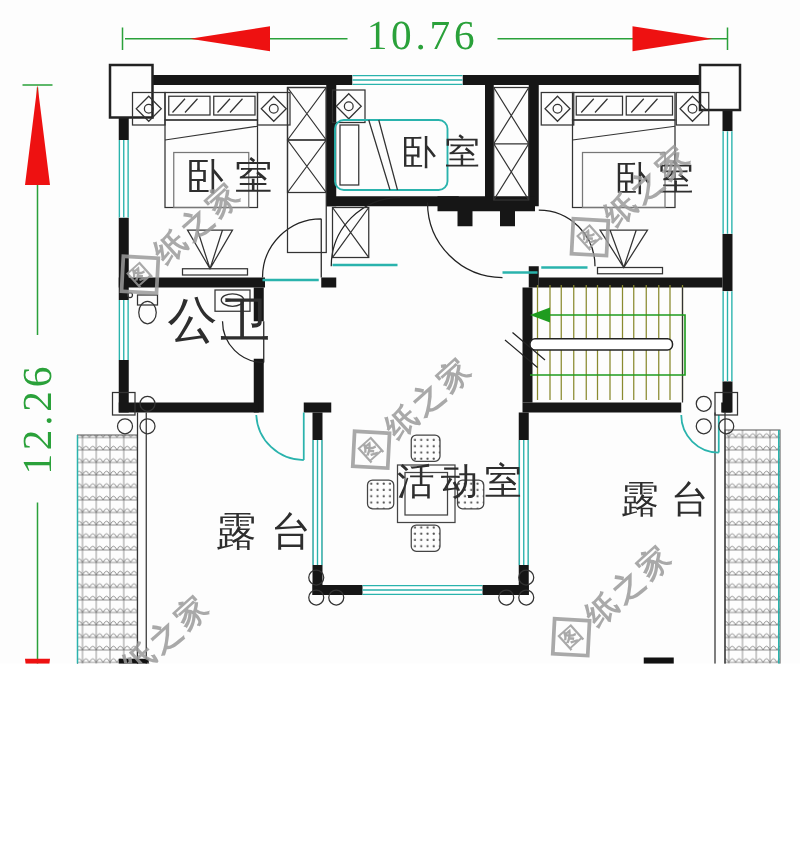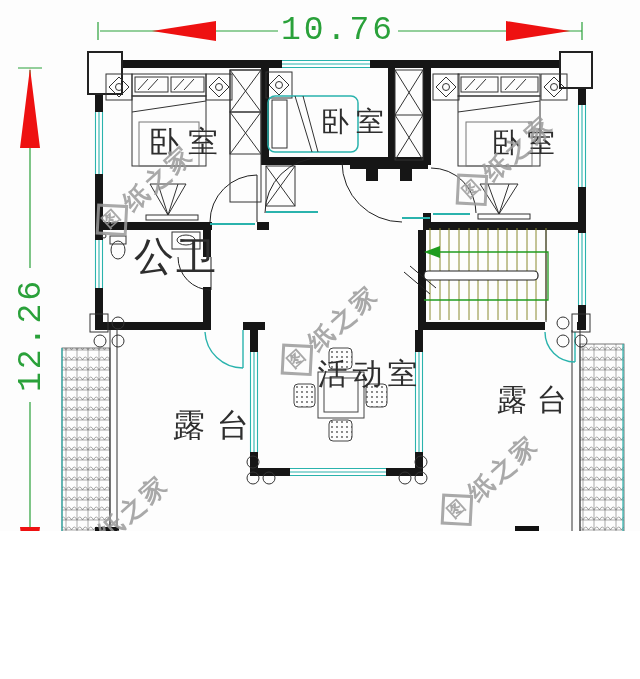--- a/index.html
+++ b/index.html
@@ -1,30 +1,30 @@
 <!DOCTYPE html>
 <html><head>
 <meta charset="utf-8">
 <style>
   html,body{margin:0;padding:0;background:#ffffff;}
   .canvas{
     position:relative;width:640px;height:531px;background:#fdfdfd;overflow:hidden;
-    font-family:Liberation Mono, monospace;
+    font-family:Liberation Serif, serif;
   }
   svg{position:absolute;left:0;top:0;}
   .abs{position:absolute;transform:translate(-50%,-50%);white-space:nowrap;}
   .room-label{color:#2e2e2e;}
   .dim-label{color:#2aa13a;letter-spacing:3px;font-weight:400;}
   .dim-top{left:338px;top:30px;font-size:33px;}
   .dim-left{left:31px;top:335px;font-size:33px;transform:translate(-50%,-50%) rotate(-90deg);}
   .lbl-bed-left{left:188px;top:142px;font-size:30px;letter-spacing:9px;}
   .lbl-bed-mid{left:356px;top:122px;font-size:28px;letter-spacing:7px;}
   .lbl-bed-right{left:527px;top:143px;font-size:28px;letter-spacing:7px;}
   .lbl-bath{left:176px;top:256px;font-size:40px;letter-spacing:2px;}
-  .lbl-activity{left:370px;top:374px;font-size:30px;letter-spacing:5px;}
+  .lbl-activity{left:370px;top:386px;font-size:30px;letter-spacing:5px;}
   .lbl-terr-left{left:217px;top:426px;font-size:32px;letter-spacing:12px;}
   .lbl-terr-right{left:537px;top:400px;font-size:30px;letter-spacing:10px;}
   .wm{
     position:absolute;display:flex;align-items:center;gap:5px;
     transform:translate(-50%,-50%) rotate(-42deg);
     color:#9b9b9b;opacity:.85;font-weight:700;
   }
   .wm-d{width:25px;height:25px;border:3px solid #9b9b9b;transform:rotate(45deg);
     display:flex;align-items:center;justify-content:center;flex:none;}
   .wm-d span{transform:rotate(-45deg);font-size:17px;line-height:1;}

